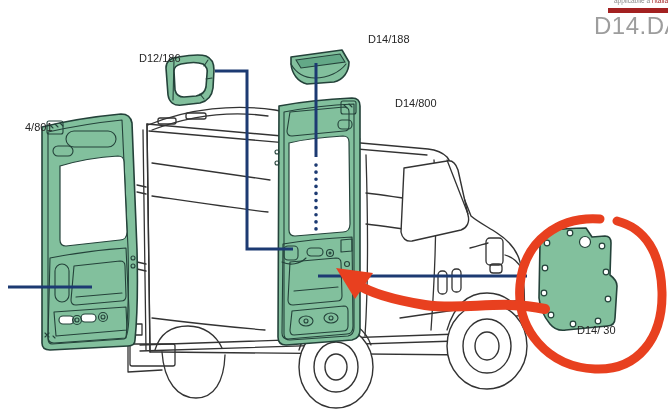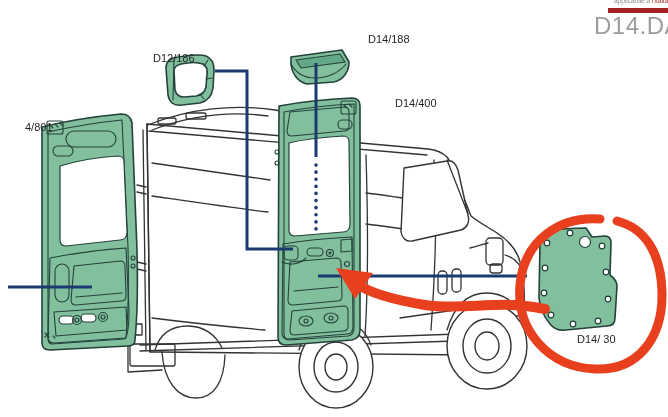--- a/index.html
+++ b/index.html
@@ -202,23 +202,23 @@
     </g>
 
     <g>
       <path class="red" stroke-width="9" d="M600,219 C560,216 524,240 520,285 C516,330 548,367 595,369
            C638,371 663,338 662,292 C661,253 645,228 617,221"></path>
       <path class="red" stroke-width="10" d="M545,309 C500,299 465,311 425,305 C395,300 370,293 357,284"></path>
       <polygon class="red-fill" points="336,268 373,273 355,299"></polygon>
     </g>
   </svg>
 
-  <div class="label" style="left:126px;top:52px;">D12/186</div>
+  <div class="label" style="left:112px;top:52px;">D12/186</div>
   <div class="label" style="left:341px;top:33px;">D14/188</div>
-  <div class="label" style="left:368px;top:97px;">D14/400</div>
+  <div class="label" style="left:368px;top:97px;">D14/800</div>
   <div class="label" style="left:-2px;top:121px;">4/801</div>
-  <div class="label" style="left:550px;top:333px;">D14/ 30</div>
+  <div class="label" style="left:550px;top:324px;">D14/ 30</div>
 
   <div id="note"><span>applicabile a </span><span class="red-txt">l'italia</span></div>
   <div id="red-bar"></div>
   <div id="doc-code">D14.DA</div>
 
 </div>
 
 </body></html>

